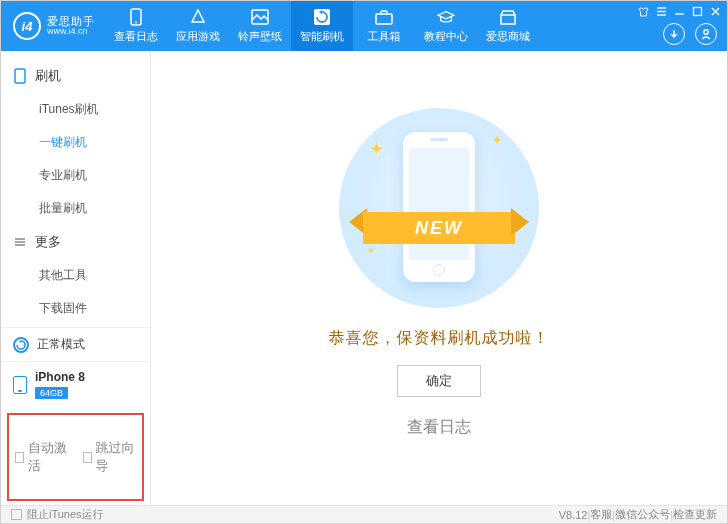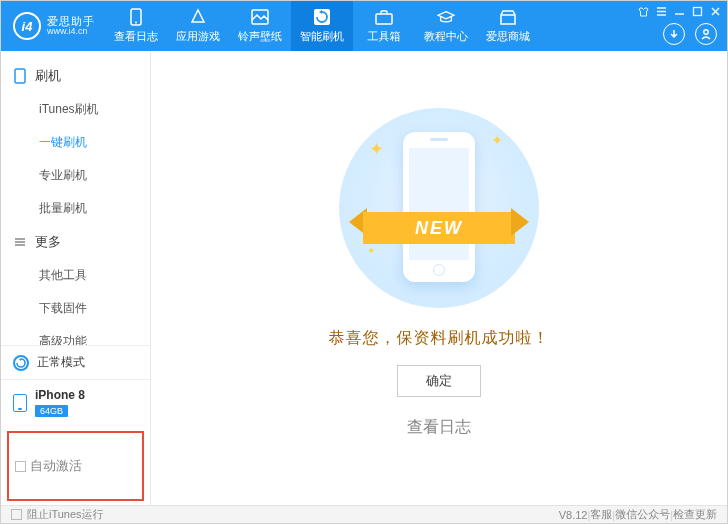--- a/index.html
+++ b/index.html
@@ -237,20 +237,24 @@
         <div class="info">
           <span class="name">iPhone 8</span>
           <span class="cap">64GB</span>
         </div>
       </div>
       <div class="side-checks">
         <label class="chk">
           <span class="box"></span>
           <span>自动激活</span>
         </label>
+        <label class="chk">
+          <span class="box"></span>
+          <span>跳过向导</span>
+        </label>
       </div>
     </div>
 
     <div class="main">
       <div class="illus">
         <div class="bg"></div>
         <span class="star s1">✦</span>
         <span class="star s2">✦</span>
         <span class="star s3">✦</span>
         <span class="star s4">✦</span>

